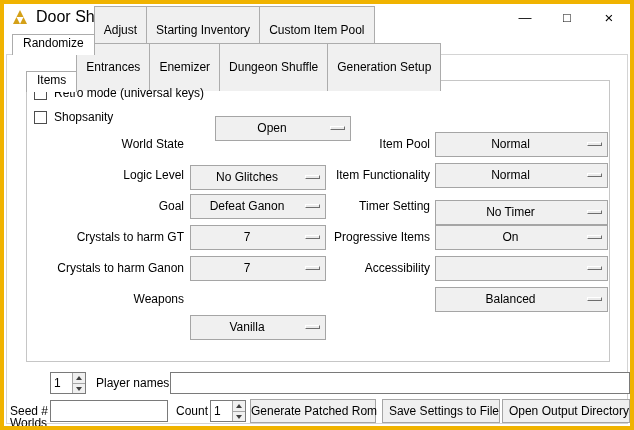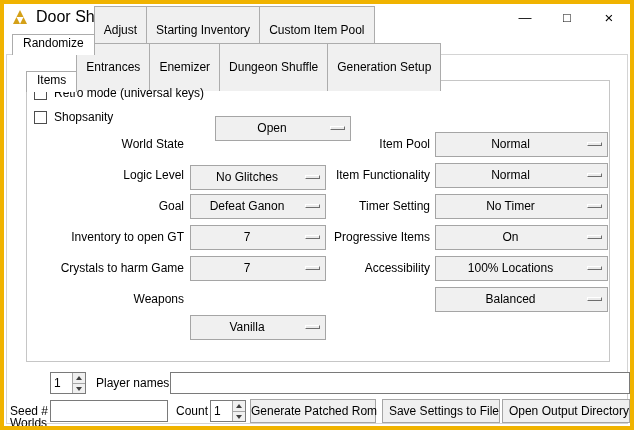--- a/index.html
+++ b/index.html
@@ -176,44 +176,43 @@
     <span class="dd-value">Normal</span>
     <span class="omi"></span>
   </div>
 
   <div class="flabel col-l" style="top:190px;">Goal</div>
   <div class="dd col-l" style="top:190px;padding-left:33px;">
     <span class="dd-value">Defeat Ganon</span>
     <span class="omi"></span>
   </div>
   <div class="flabel col-r" style="top:190px;">Timer Setting</div>
-  <div class="dd col-r" style="top:190px;">
+  <div class="dd col-r" style="top:196px;">
     <span class="dd-value">No Timer</span>
     <span class="omi"></span>
   </div>
 
-  <div class="flabel col-l" style="top:221px;">Inventory to open GT</div>
+  <div class="flabel col-l" style="top:221px;">Crystals to harm GT</div>
   <div class="dd col-l" style="top:221px;">
     <span class="dd-value">7</span>
     <span class="omi"></span>
   </div>
   <div class="flabel col-r" style="top:221px;">Progressive Items</div>
   <div class="dd col-r" style="top:221px;">
     <span class="dd-value">On</span>
     <span class="omi"></span>
   </div>
 
-  <div class="flabel col-l" style="top:252px;">Crystals to harm Game</div>
+  <div class="flabel col-l" style="top:252px;">Crystals to harm Ganon</div>
   <div class="dd col-l" style="top:252px;">
     <span class="dd-value">7</span>
     <span class="omi"></span>
   </div>
   <div class="flabel col-r" style="top:252px;">Accessibility</div>
   <div class="dd col-r" style="top:252px;">
-    <span class="dd-value">100% Locations</span>
     <span class="omi"></span>
   </div>
 
   <div class="flabel col-l" style="top:283px;">Weapons</div>
   <div class="dd col-l" style="top:283px;margin-top:28px;">
     <span class="dd-value">Vanilla</span>
     <span class="omi"></span>
   </div>
   <div class="dd col-r" style="top:283px;">
     <span class="dd-value">Balanced</span>

